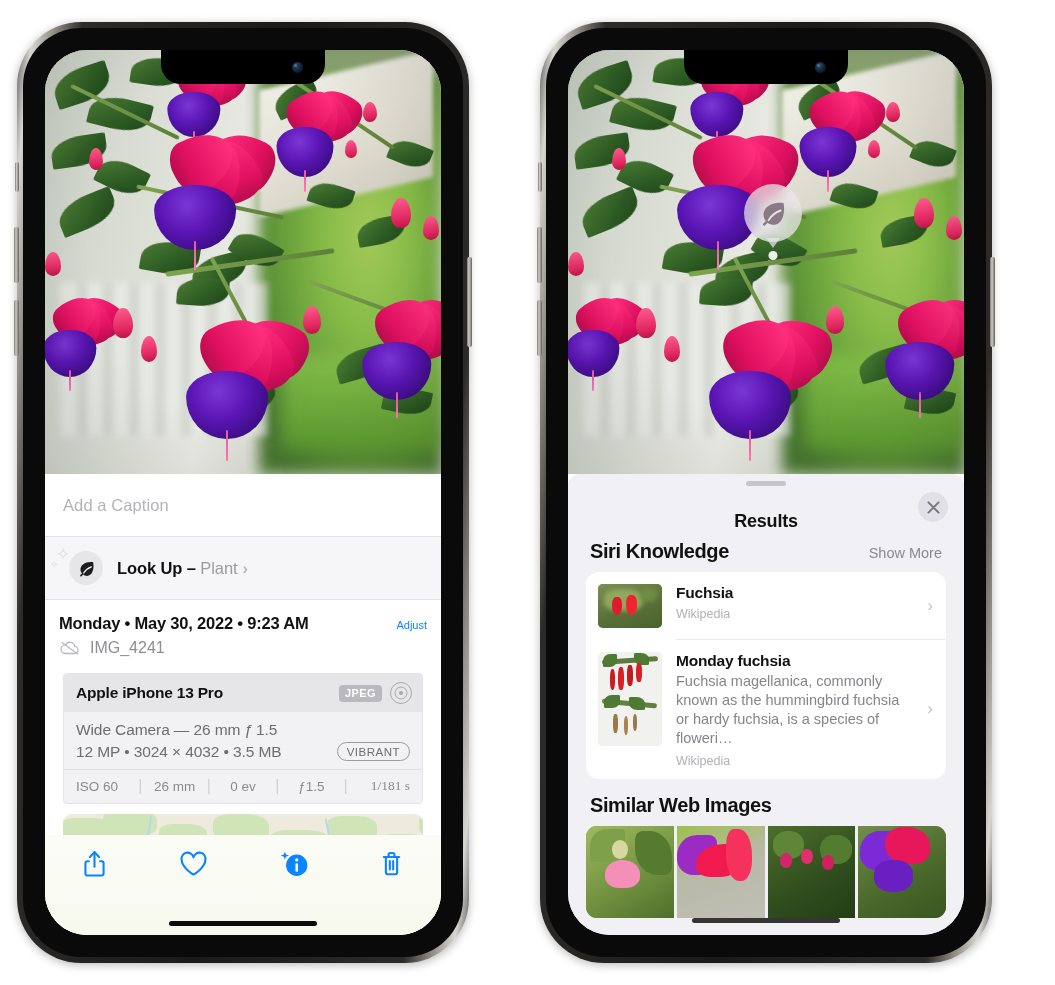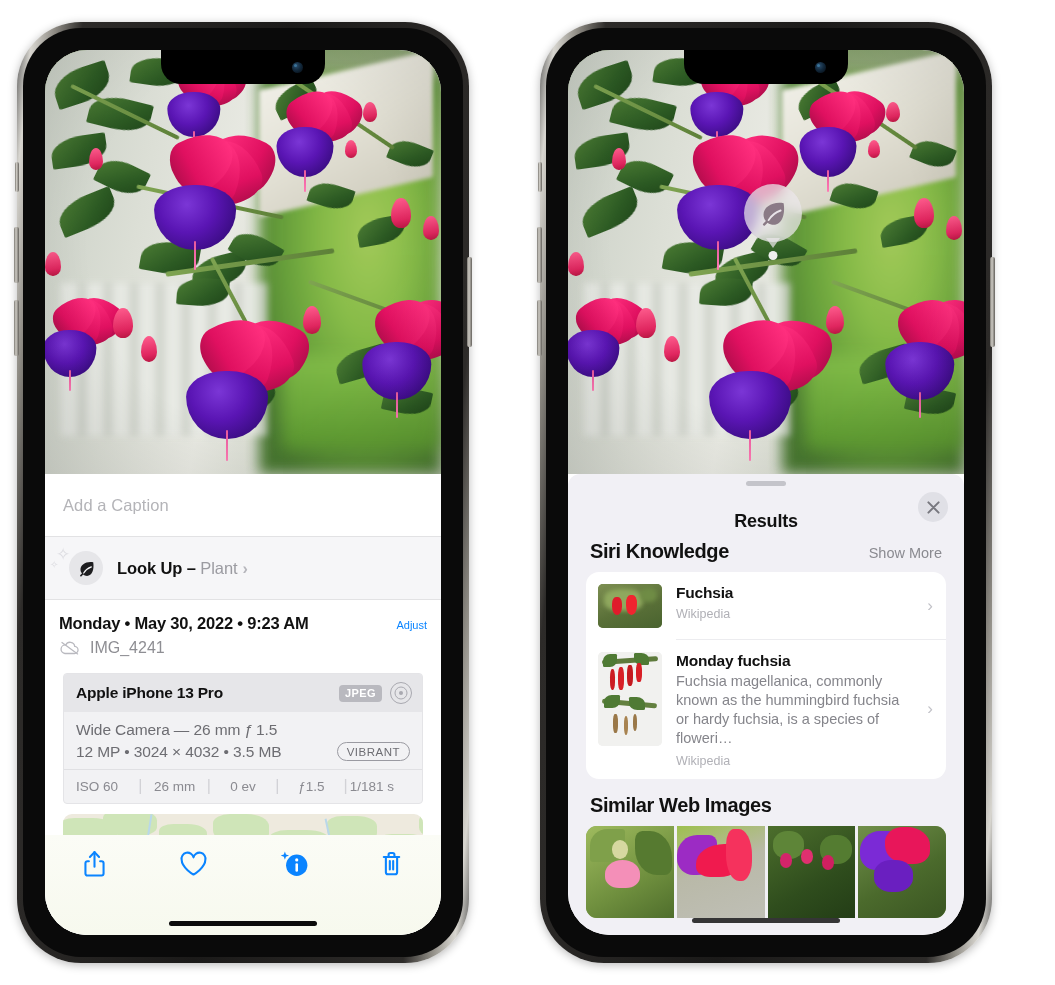--- a/index.html
+++ b/index.html
@@ -107,21 +107,21 @@
   .lens::after{content:"";position:absolute;left:50%;top:50%;transform:translate(-50%,-50%);
         width:4px;height:4px;border-radius:50%;background:#a9a9b0;}
   .cam-body{padding:9px 12px 8px;}
   .cam-line{font-size:15.5px;color:#6d6d72;letter-spacing:-.1px;}
   .cam-line2{display:flex;align-items:flex-end;justify-content:space-between;margin-top:3px;}
   .vibrant{border:1.3px solid #9a9aa1;color:#6d6d72;font-size:11.5px;letter-spacing:.5px;
            padding:2.5px 9px;border-radius:11px;}
   .cam-foot{border-top:1px solid #e0e0e3;display:flex;align-items:center;padding:7px 12px 8px;}
   .cam-foot span{flex:1;text-align:center;font-size:13.5px;color:#8a8a90;}
   .cam-foot span:first-child{text-align:left;}
-  .cam-foot span:last-child{text-align:left;}
+  .cam-foot span:last-child{text-align:right;font-family:Liberation Serif, serif;}
   .cam-foot em{color:#d2d2d6;font-style:normal;padding:0 2px;}
 
   .mapcard{margin:10px 18px 0;height:70px;border-radius:9px 9px 0 0;overflow:hidden;position:relative;
            background:#eeeade;}
   .mapcard .g{position:absolute;border-radius:30% 40% 35% 45%;background:#cfe5b8;}
   .mapcard .riv{position:absolute;background:#b9d8ea;}
   .mappin{position:absolute;left:50%;transform:translateX(-50%);bottom:0;width:48px;height:32px;
           border-radius:8px;border:3px solid #fff;overflow:hidden;background:#6c8f4a;
           box-shadow:0 1px 3px rgba(0,0,0,.25);}
   .mappin .p1{position:absolute;left:10%;top:18%;width:36%;height:54%;border-radius:50%;background:#c0169a;}

